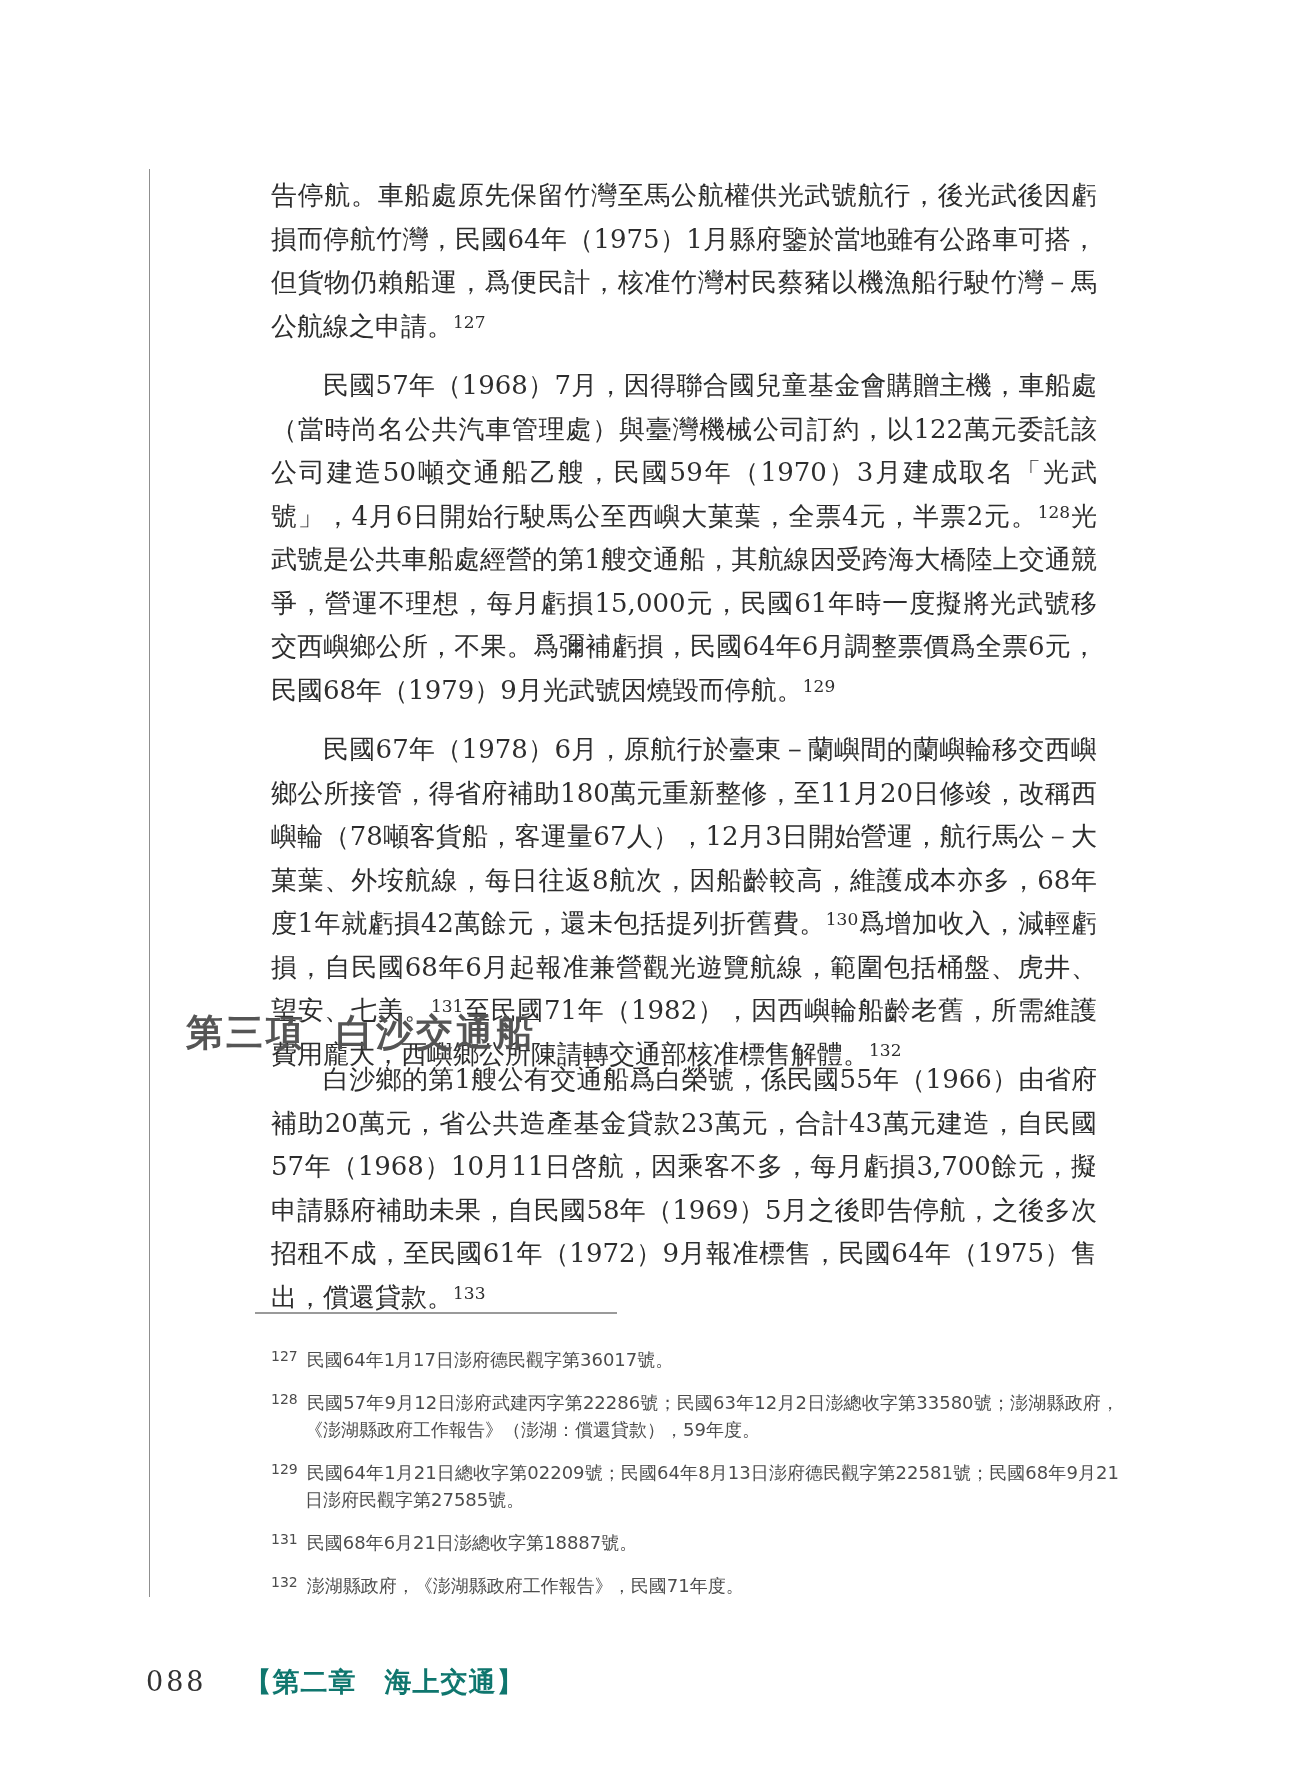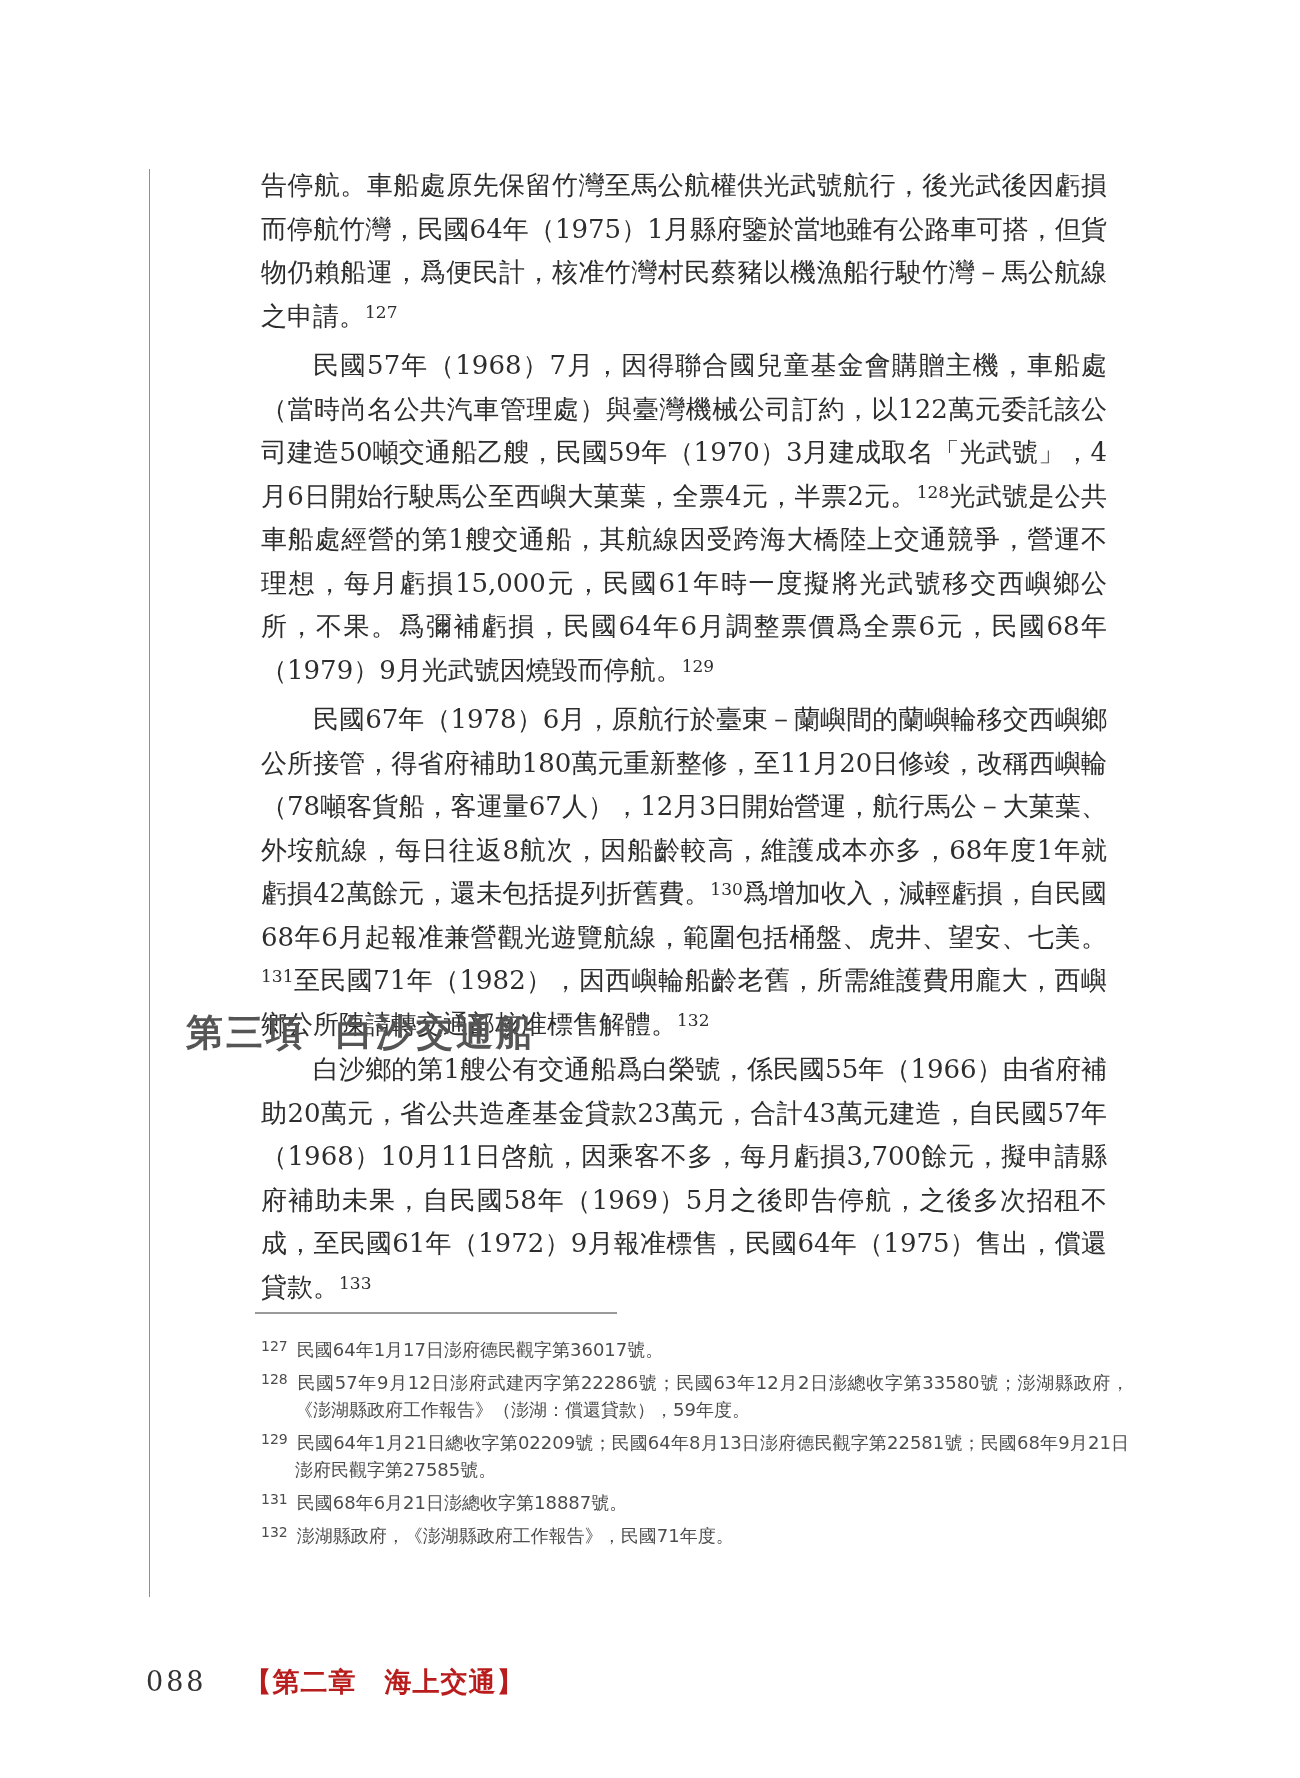--- a/index.html
+++ b/index.html
@@ -9,21 +9,21 @@
     -webkit-font-smoothing:antialiased;
   }
   .margin-rule{
     position:absolute;left:149px;top:169px;width:1px;height:1428px;
     background:#8f8f8f;
   }
   .text-block{position:absolute;left:255px;width:858px;}
   #body-block{top:158px;}
   #section-block{top:1042px;}
   p.body-para{
-    margin:6px;font-size:26px;line-height:43.5px;color:#2d2d2d;
+    margin:16px;font-size:26px;line-height:43.5px;color:#2d2d2d;
     text-align:justify;text-justify:inter-character;
   }
   p.body-para.indented{text-indent:52px;}
   p.body-para sup{
     font-size:17px;line-height:0;vertical-align:7px;font-family:"DejaVu Serif", serif;
   }
   .section-heading{
     position:absolute;left:170px;top:992px;margin:16px;
     font-family:"DejaVu Sans", sans-serif;font-weight:bold;
     font-size:37px;color:#555555;letter-spacing:3px;white-space:nowrap;
@@ -33,30 +33,30 @@
     position:absolute;left:255px;top:1312px;width:362px;height:2px;
     background:#9a9a9a;
   }
   ol.footnotes{
     position:absolute;left:255px;top:1330px;width:880px;
     list-style:none;margin:0;padding:0;
     font-family:"DejaVu Sans", sans-serif;
     font-size:18px;line-height:27px;color:#4c4c4c;
     text-align:justify;
   }
-  ol.footnotes li{margin:6px;padding-left:34px;text-indent:-34px;}
+  ol.footnotes li{margin:16px;padding-left:34px;text-indent:-34px;}
   ol.footnotes sup{
     font-size:14px;line-height:0;vertical-align:5px;margin-right:9px;color:#4c4c4c;
   }
   .page-footer{
     position:absolute;left:146px;top:1664px;white-space:nowrap;
     font-size:27px;color:#333333;
   }
   .page-footer .num{letter-spacing:3px;margin-right:38px;}
-  .page-footer .chapter{font-weight:bold;color:#b91c1c;letter-spacing:1px;}
+  .page-footer .chapter{font-weight:bold;color:#0f766e;letter-spacing:1px;}
 </style>
 </head>
 <body>
 
 <div class="margin-rule"></div>
 
 <div id="body-block" class="text-block">
     <p class="body-para">告停航。車船處原先保留竹灣至馬公航權供光武號航行，後光武後因虧損而停航竹灣，民國64年（1975）1月縣府鑒於當地雖有公路車可搭，但貨物仍賴船運，爲便民計，核准竹灣村民蔡豬以機漁船行駛竹灣－馬公航線之申請。<sup>127</sup></p>
     <p class="body-para indented">民國57年（1968）7月，因得聯合國兒童基金會購贈主機，車船處（當時尚名公共汽車管理處）與臺灣機械公司訂約，以122萬元委託該公司建造50噸交通船乙艘，民國59年（1970）3月建成取名「光武號」，4月6日開始行駛馬公至西嶼大菓葉，全票4元，半票2元。<sup>128</sup>光武號是公共車船處經營的第1艘交通船，其航線因受跨海大橋陸上交通競爭，營運不理想，每月虧損15,000元，民國61年時一度擬將光武號移交西嶼鄉公所，不果。爲彌補虧損，民國64年6月調整票價爲全票6元，民國68年（1979）9月光武號因燒毀而停航。<sup>129</sup></p>
     <p class="body-para indented">民國67年（1978）6月，原航行於臺東－蘭嶼間的蘭嶼輪移交西嶼鄉公所接管，得省府補助180萬元重新整修，至11月20日修竣，改稱西嶼輪（78噸客貨船，客運量67人），12月3日開始營運，航行馬公－大菓葉、外垵航線，每日往返8航次，因船齡較高，維護成本亦多，68年度1年就虧損42萬餘元，還未包括提列折舊費。<sup>130</sup>爲增加收入，減輕虧損，自民國68年6月起報准兼營觀光遊覽航線，範圍包括桶盤、虎井、望安、七美。<sup>131</sup>至民國71年（1982），因西嶼輪船齡老舊，所需維護費用龐大，西嶼鄉公所陳請轉交通部核准標售解體。<sup>132</sup></p>

